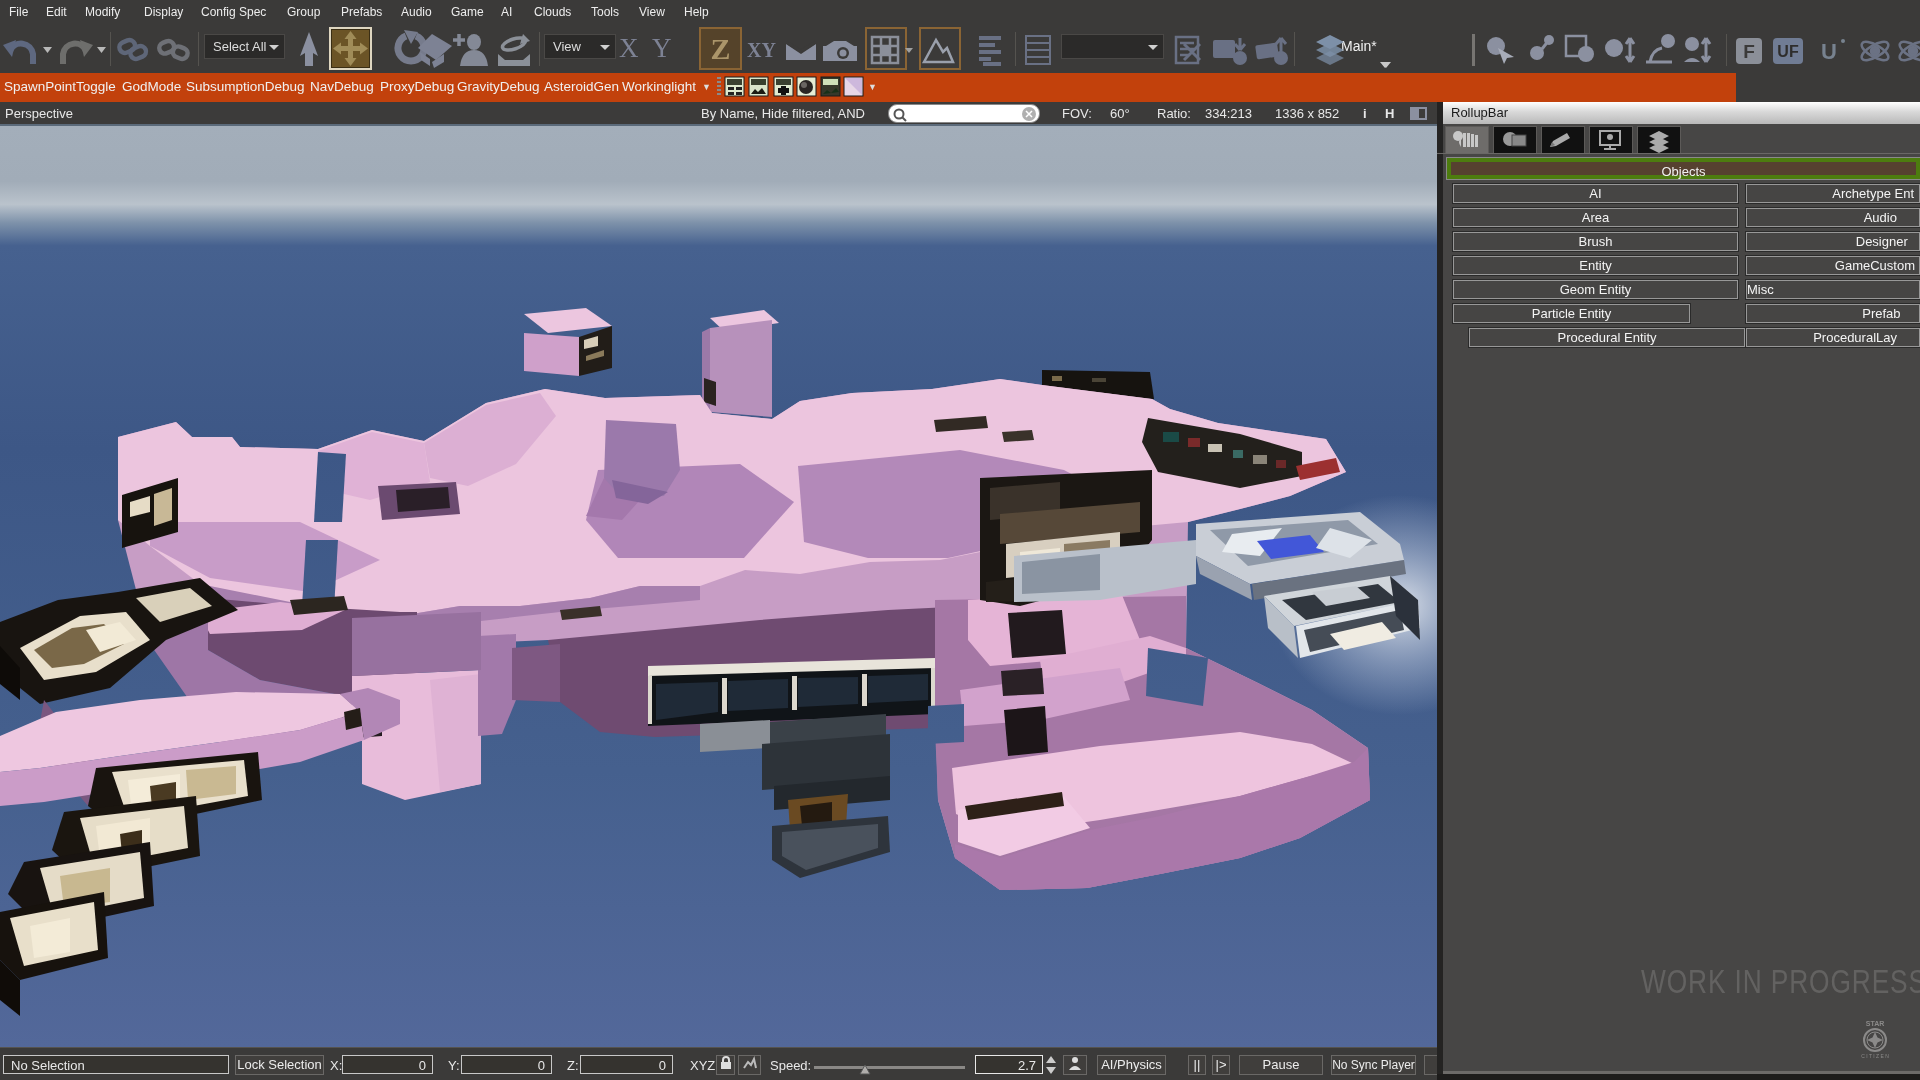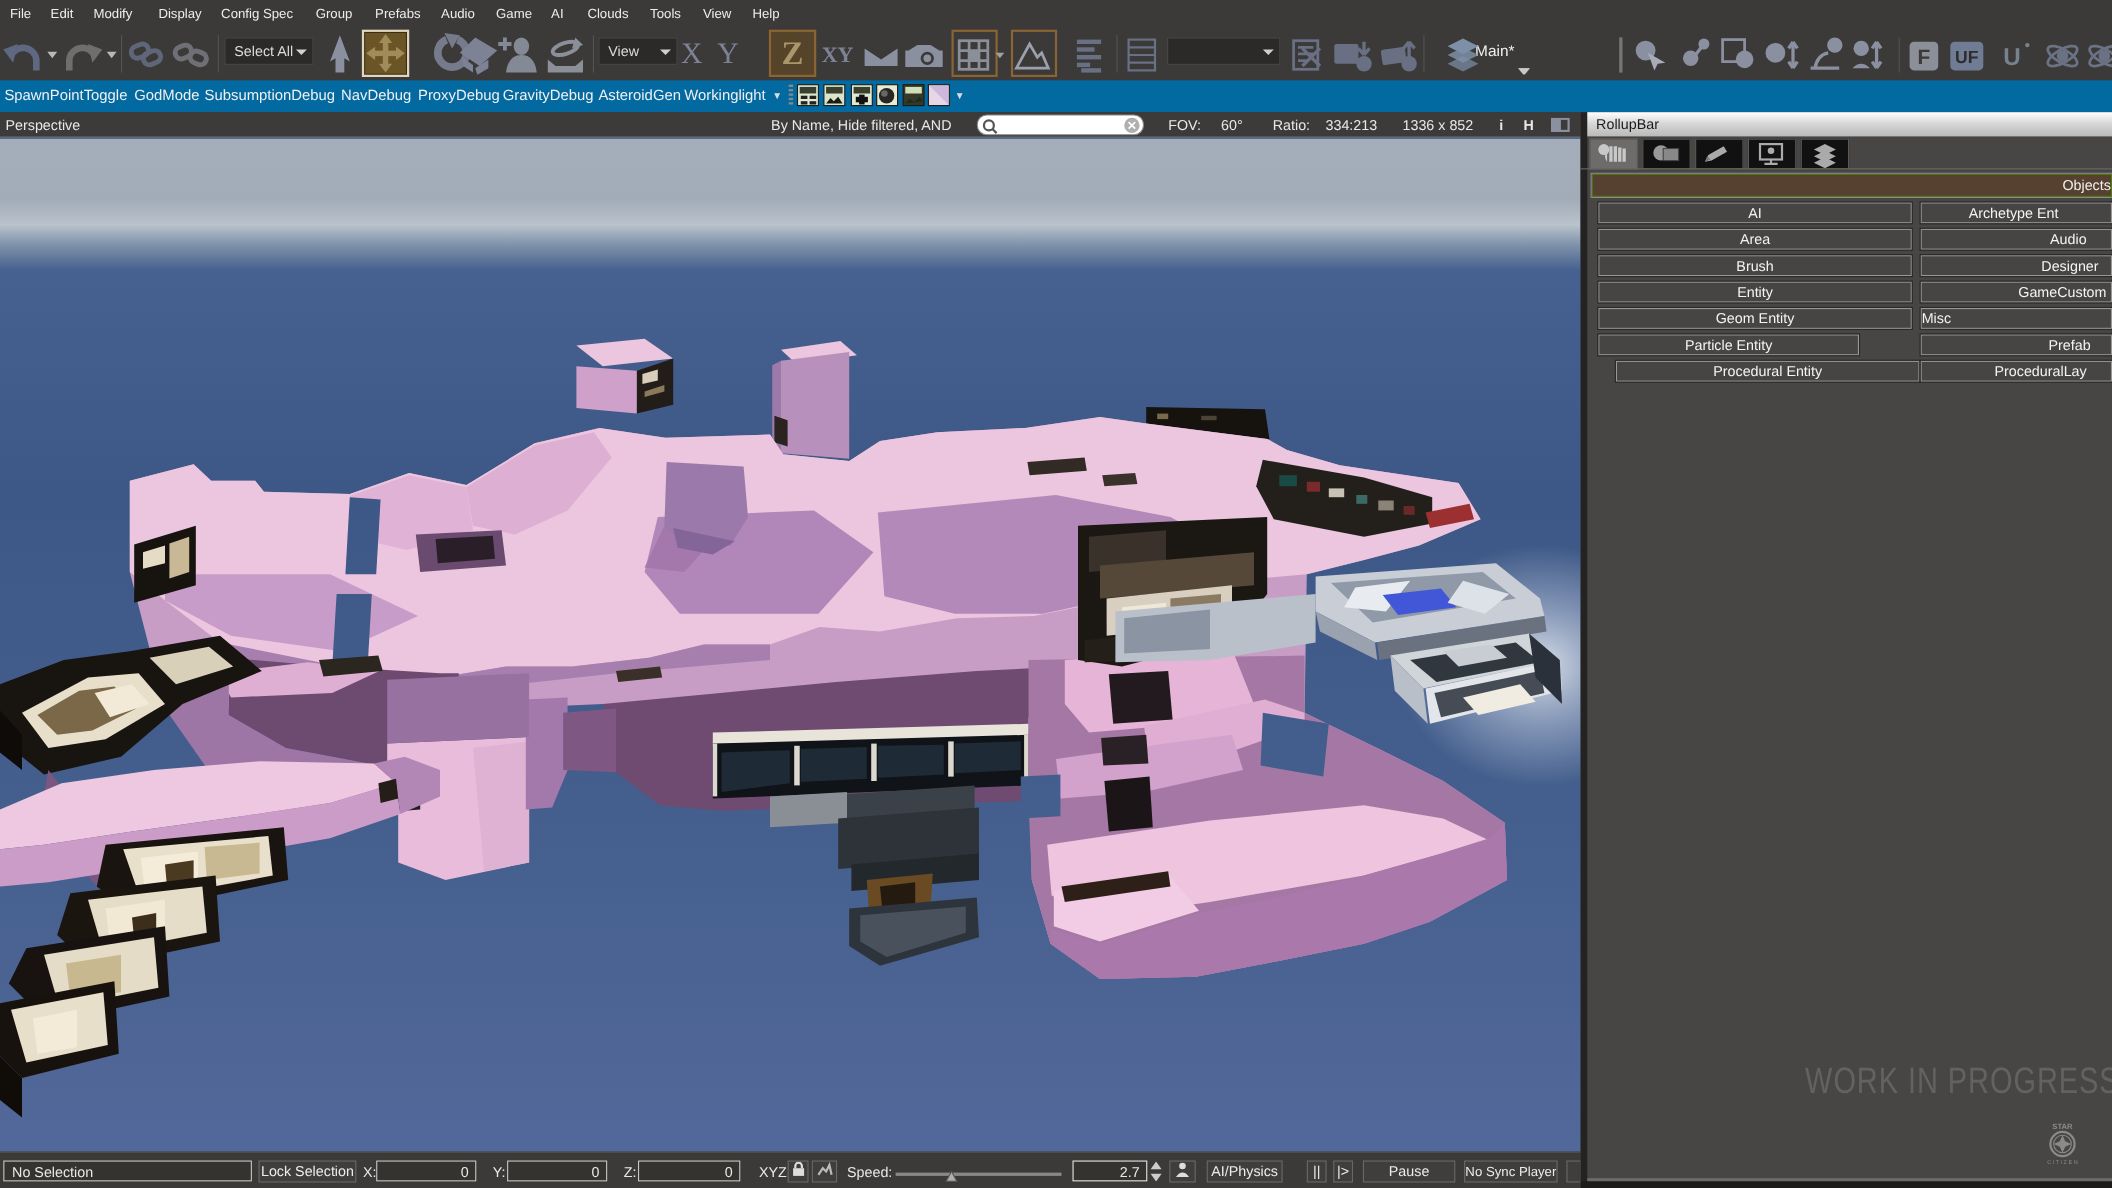--- a/index.html
+++ b/index.html
@@ -15,21 +15,21 @@
 #toolbar { left:0; top:26px; width:1920px; height:47px; background:#3b3a39; }
 #toolbar > svg { z-index:2; pointer-events:none; }
 .hibox { z-index:1; }
 .combo { z-index:3; }
 .sep { position:absolute; top:6px; width:1px; height:34px; background:#55534f; }
 .combo { position:absolute; background:#2b2a29; border:1px solid #4a4846; color:#dcdcdc; font-size:13px; }
 .combo .arr { position:absolute; right:5px; top:50%; margin-top:-2px; width:0; height:0; border-left:5px solid transparent; border-right:5px solid transparent; border-top:5px solid #d0d0d0; }
 .hibox { position:absolute; border:2px solid #8a6434; background:#594a33; }
 
 
-#debugbar { left:0; top:73px; width:1920px; height:29px; background:#0369a1; color:#f0f0f0; font-size:13.5px; }
+#debugbar { left:0; top:73px; width:1736px; height:29px; background:#c2410c; color:#f0f0f0; font-size:13.5px; }
 #debugbar span { position:absolute; top:6px; }
 
 
 #vphead { left:0; top:102px; width:1437px; height:24px; background:#3c3b3a; color:#e8e8e8; font-size:13px; border-bottom:2px solid #5b6a7a; }
 #vphead .t { position:absolute; top:4px; }
 #searchbox { position:absolute; left:888px; top:2px; width:152px; height:19px; background:#fff; border-radius:9px; border:1px solid #888; }
 
 
 #viewport { left:0; top:126px; width:1437px; height:921px; background:#40598a; }
 
@@ -38,21 +38,21 @@
 .bfield { position:absolute; top:7px; height:19px; background:#35332f; border:1px solid #c8c8c8; color:#e8e8e8; font-size:13px; }
 .bbtn { position:absolute; top:7px; height:20px; background:#403e3c; border:1px solid #6a6866; color:#ececec; font-size:13px; text-align:center; white-space:nowrap; overflow:hidden; }
 .blab { position:absolute; top:10px; }
 
 
 #rpanel { left:1437px; top:102px; width:483px; height:973px; background:#474645; }
 #rpanel .edge { position:absolute; left:0; top:0; width:6px; height:973px; background:#242322; }
 #rphead { position:absolute; left:6px; top:0; width:477px; height:22px; background:linear-gradient(#ffffff,#d8d8d8 45%,#b9b9b9); color:#1a1a1a; font-size:13px; }
 .rtab { position:absolute; top:24px; width:44px; height:28px; background:#111; border:1px solid #5c5a58; }
 .rtab.active { background:#6e6c6a; }
-#objhead { position:absolute; left:10px; top:56px; width:473px; height:21px; background:#564130; border:1px solid #4d7c0f; outline:1px solid #8a8a8a; color:#f0f0f0; font-size:13px; text-align:right; line-height:20px; }
+#objhead { position:absolute; left:10px; top:56px; width:473px; height:21px; background:#564130; border:4px solid #4d7c0f; outline:1px solid #8a8a8a; color:#f0f0f0; font-size:13px; text-align:center; line-height:20px; }
 .obtn { position:absolute; height:19px; background:#464544; border:1px solid #989898; outline:1px solid #2a2a2a; color:#f4f4f4; font-size:13px; text-align:center; line-height:17px; }
 #wip { position:absolute; left:1641px; top:963px; white-space:nowrap; color:#636261; font-size:31px; letter-spacing:1px; transform:scale(0.85,1.08); transform-origin:left top; }
 </style>
 </head>
 <body>
 <div id="root">
 
 <div id="menubar" class="abs">
 <span style="left:9px">File</span>
 <span style="left:46px">Edit</span>
@@ -552,21 +552,21 @@
           <rect x="10" y="4" width="20" height="14" fill="none" stroke="#aaa" stroke-width="2"></rect>
           <circle cx="20" cy="10" r="3" fill="#aaa"></circle>
           <path d="M14 22 h12 M20 18 v4" stroke="#aaa" stroke-width="2"></path>
         </svg></div>
 <div class="rtab" style="left:200px"><svg width="42" height="26">
           <path d="M11 9 l10 -5 l10 5 l-10 5 z M11 15 l10 -5 l10 5 l-10 5 z M11 21 l10 -5 l10 5 l-10 5 z" fill="#aaa"></path>
         </svg></div>
 <div style="position:absolute;left:0;top:51px;width:483px;height:1px;background:#6a6866"></div>
 <div id="objhead">Objects</div>
 <div class="obtn" style="left:16px;top:82px;width:285px">AI</div>
-<div class="obtn" style="left:309px;top:82px;width:174px;text-align:center;padding-right:5px">Archetype Ent</div>
+<div class="obtn" style="left:309px;top:82px;width:174px;text-align:right;padding-right:5px">Archetype Ent</div>
 <div class="obtn" style="left:16px;top:106px;width:285px">Area</div>
 <div class="obtn" style="left:309px;top:106px;width:174px;text-align:right;padding-right:4px">Audio&nbsp;&nbsp;&nbsp;&nbsp;&nbsp;</div>
 <div class="obtn" style="left:16px;top:130px;width:285px">Brush</div>
 <div class="obtn" style="left:309px;top:130px;width:174px;text-align:right;padding-right:4px">Designer&nbsp;&nbsp;</div>
 <div class="obtn" style="left:16px;top:154px;width:285px">Entity</div>
 <div class="obtn" style="left:309px;top:154px;width:174px;text-align:right;padding-right:4px">GameCustom</div>
 <div class="obtn" style="left:16px;top:178px;width:285px">Geom Entity</div>
 <div class="obtn" style="left:309px;top:178px;width:174px;text-align:left;padding-right:4px">Misc&nbsp;&nbsp;&nbsp;&nbsp;&nbsp;&nbsp;</div>
 <div class="obtn" style="left:16px;top:202px;width:237px">Particle Entity</div>
 <div class="obtn" style="left:309px;top:202px;width:174px;text-align:right;padding-right:4px">Prefab&nbsp;&nbsp;&nbsp;&nbsp;</div>

